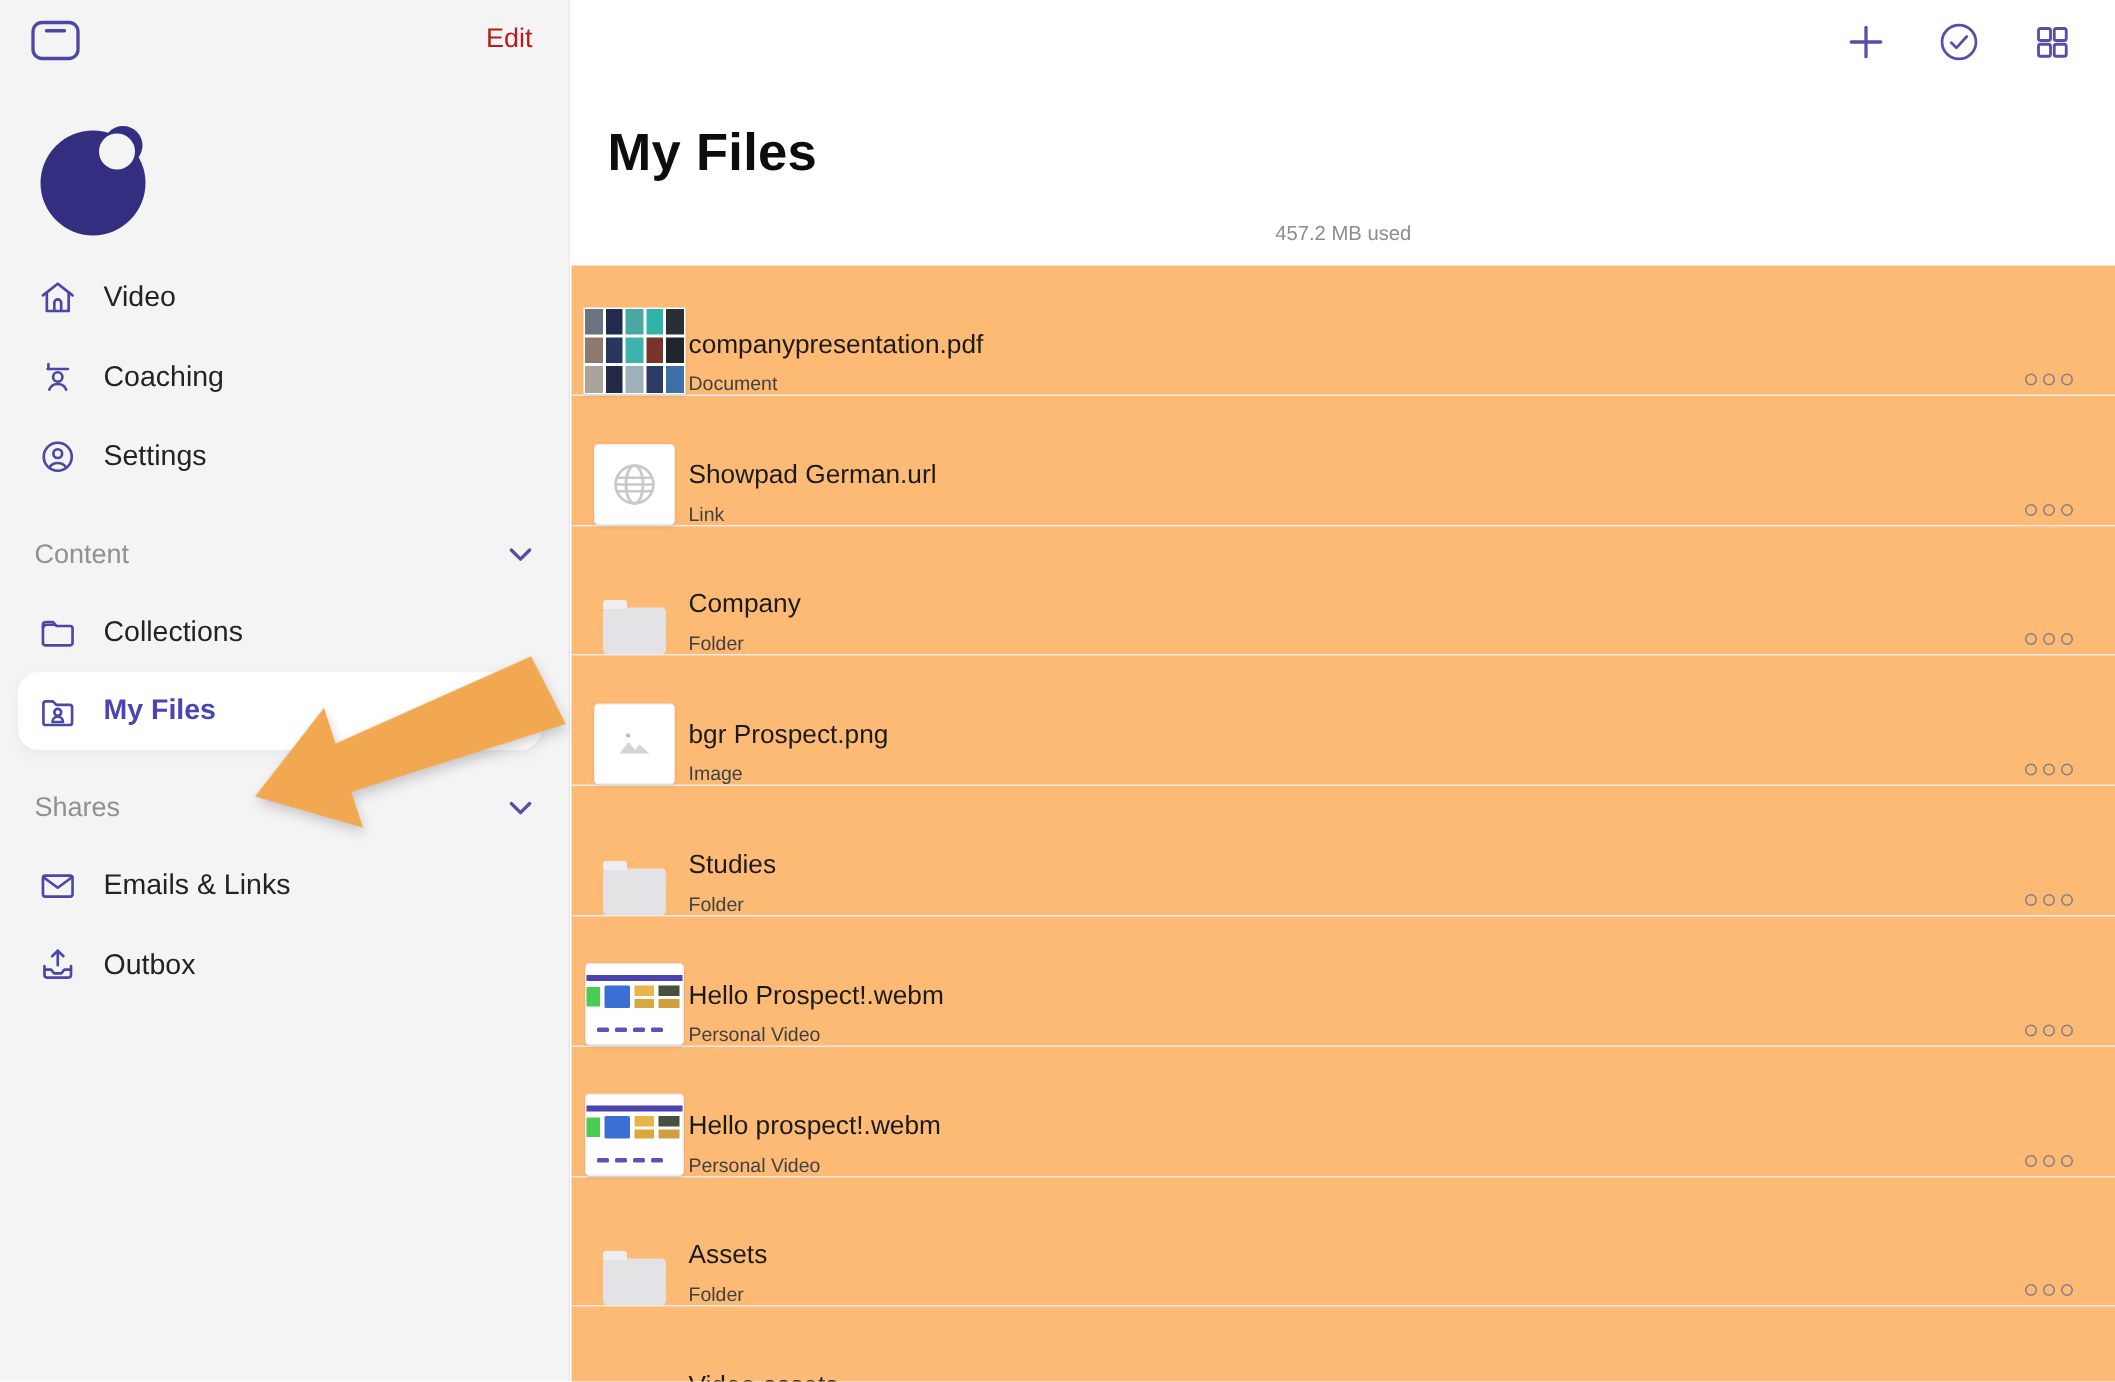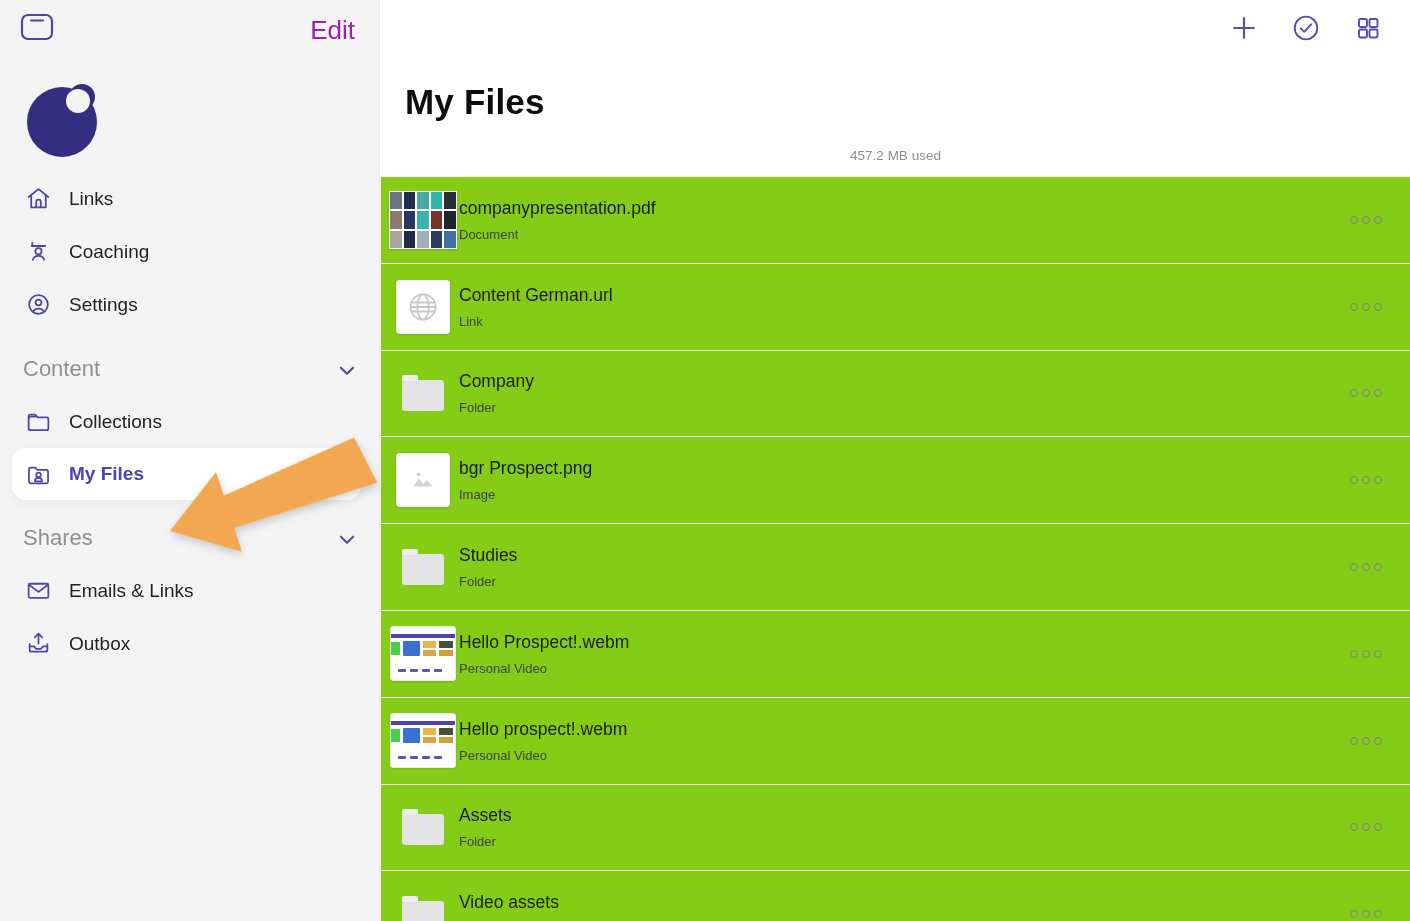--- a/index.html
+++ b/index.html
@@ -11,36 +11,36 @@
 
   
   .sidebar {
     position:absolute; left:0; top:0; width:380px; height:921px;
     background:#f5f4f5; border-right:1px solid #eaeaec;
   }
   .sb-top { position:relative; height:60px; }
   .toggle-btn { position:absolute; left:19px; top:12px; width:36px; height:32px;
     background:none; border:none; cursor:pointer; }
   .edit-btn { position:absolute; right:24px; top:15px; background:none; border:none;
-    font-family:inherit; font-size:26px; color:#a21caf; cursor:pointer; }
+    font-family:inherit; font-size:18px; color:#b91c1c; cursor:pointer; }
   .logo { position:absolute; left:27px; top:87px; width:70px; height:70px; }
   .logo .disc { position:absolute; inset:0; background:#332e80; border-radius:50%; }
   .logo .crescent { position:absolute; right:2px; top:-3px; width:26px; height:26px;
     background:#332e80; border-radius:50%; }
   .logo .notch2 { position:absolute; right:7px; top:2px; width:24px; height:24px;
     background:#f5f4f5; border-radius:50%; }
 
   .nav { position:absolute; top:172px; left:0; right:0; }
   .nav-item { display:flex; align-items:center; height:53px; padding-left:23px;
     cursor:pointer; font-size:19px; color:#232326; }
   .nav-item .ic { width:30px; height:30px; display:flex; align-items:center;
     justify-content:center; margin-right:16px; flex:none; }
   .section-head { display:flex; align-items:center; justify-content:space-between;
     height:52px; padding:0 24px 0 23px; margin-top:12px; cursor:pointer;
-    font-size:22px; color:#8f8f94; }
+    font-size:18px; color:#8f8f94; }
   .nav-item.selected { background:#fff; border-radius:14px; margin:0 18px 0 12px;
     height:52px; padding-left:11px; box-shadow:0 3px 10px rgba(40,40,80,0.06);
     color:#4a44b5; font-weight:700; }
   svg.stroke-ic { stroke:#4c46a6; fill:none; stroke-width:1.7;
     stroke-linecap:round; stroke-linejoin:round; }
   svg.chev { stroke:#55509f; fill:none; stroke-width:2; stroke-linecap:round;
     stroke-linejoin:round; }
 
   
   .arrow-svg { position:absolute; left:0; top:400px; width:420px; height:230px;
@@ -50,22 +50,22 @@
   .main { position:absolute; left:381px; top:0; right:0; bottom:0; background:#fff; }
   .toolbar { position:absolute; top:13px; right:26px; display:flex; gap:30px; }
   .toolbar button { background:none; border:none; cursor:pointer; width:32px;
     height:32px; display:flex; align-items:center; justify-content:center; }
   .page-title { position:absolute; left:24px; top:82px; font-size:35px;
     font-weight:700; color:#0d0d10; letter-spacing:0.2px; }
   .storage { position:absolute; top:148px; left:0; right:0; text-align:center;
     font-size:13.5px; color:#8d8d92; }
 
   .rows { position:absolute; top:177px; left:0; right:0; }
-  .file-row { display:flex; align-items:center; height:86.8px;
-    border-bottom:1px solid #ededef; cursor:pointer; background:#84cc16; }
+  .file-row { display:flex; align-items:flex-end; height:86.8px;
+    border-bottom:1px solid #ededef; cursor:pointer; background:#fdba74; }
   .thumb { width:72px; margin-left:6px; flex:none; display:flex;
     align-items:center; justify-content:center; }
   .f-text { flex:1; min-width:0; }
   .f-name { font-size:17.5px; color:#1b1b1d; }
   .f-type { font-size:13px; color:#414144; margin-top:8px; }
   .more-btn { background:none; border:none; cursor:pointer; margin-right:22px;
     display:flex; gap:4px; padding:6px; }
   .more-btn i { width:8px; height:8px; border:1.6px solid #808085;
     border-radius:50%; display:block; }
 
@@ -136,21 +136,21 @@
 
   <div class="nav">
     <div class="nav-item">
       <span class="ic">
         <svg width="27" height="27" viewBox="0 0 26 26" class="stroke-ic">
           <path d="M3.5 11.5 L13 4 L22.5 11.5"></path>
           <path d="M6 10 V21.5 H20 V10"></path>
           <path d="M10.8 21.5 V16.2 a2.2 2.2 0 0 1 4.4 0 V21.5"></path>
         </svg>
       </span>
-      <span>Links</span>
+      <span>Video</span>
     </div>
 
     <div class="nav-item">
       <span class="ic">
         <svg width="27" height="27" viewBox="0 0 26 26" class="stroke-ic">
           <path d="M7 4.5 v3.2"></path>
           <path d="M6.5 7.7 h13"></path>
           <circle cx="13" cy="12.8" r="3"></circle>
           <path d="M7.6 21 a5.6 5 0 0 1 10.8 0"></path>
         </svg>
@@ -313,21 +313,21 @@
       <div class="v-link card">
         <svg width="36" height="36" viewBox="0 0 24 24" fill="none" stroke="#c9c9cc" stroke-width="1.2">
           <circle cx="12" cy="12" r="8.4"></circle>
           <ellipse cx="12" cy="12" rx="3.8" ry="8.4"></ellipse>
           <path d="M4 9 H20 M3.6 12 H20.4 M4 15 H20"></path>
         </svg>
       </div>
 
     </div>
     <div class="f-text">
-      <div class="f-name">Content German.url</div>
+      <div class="f-name">Showpad German.url</div>
       <div class="f-type">Link</div>
     </div>
     <button class="more-btn">
       <i></i>
           <i></i>
           <i></i>
     </button>
   </div>
 
   <div class="file-row">

